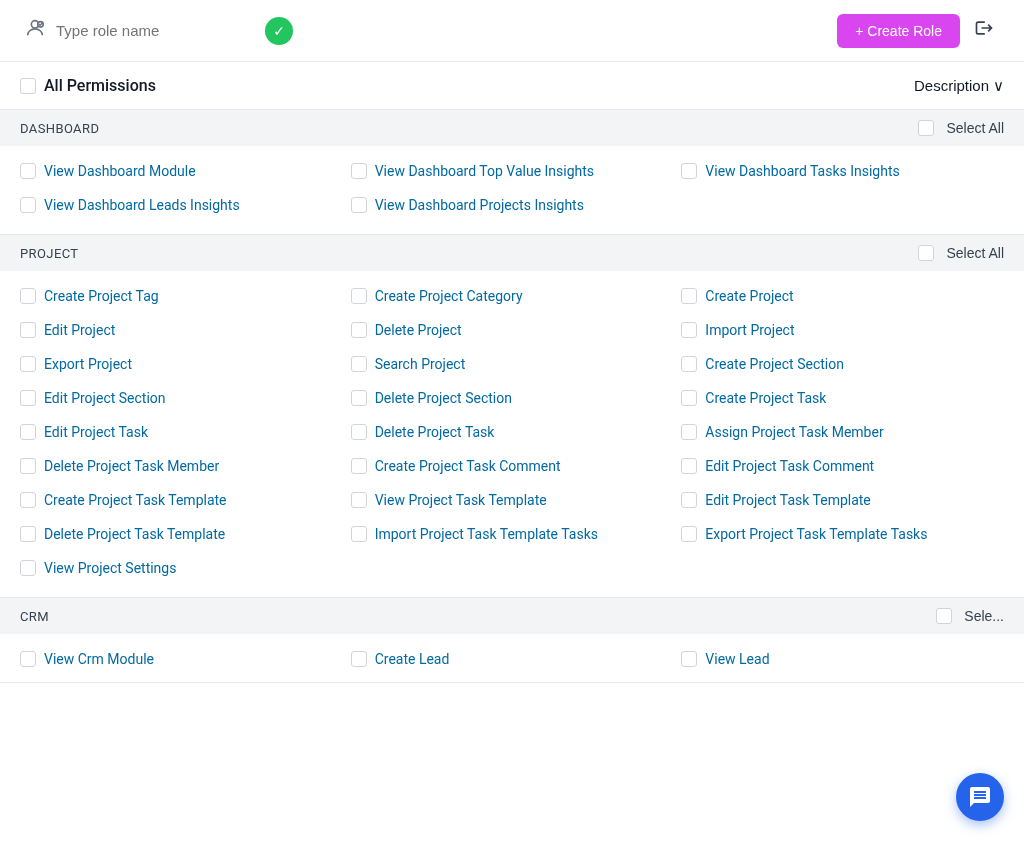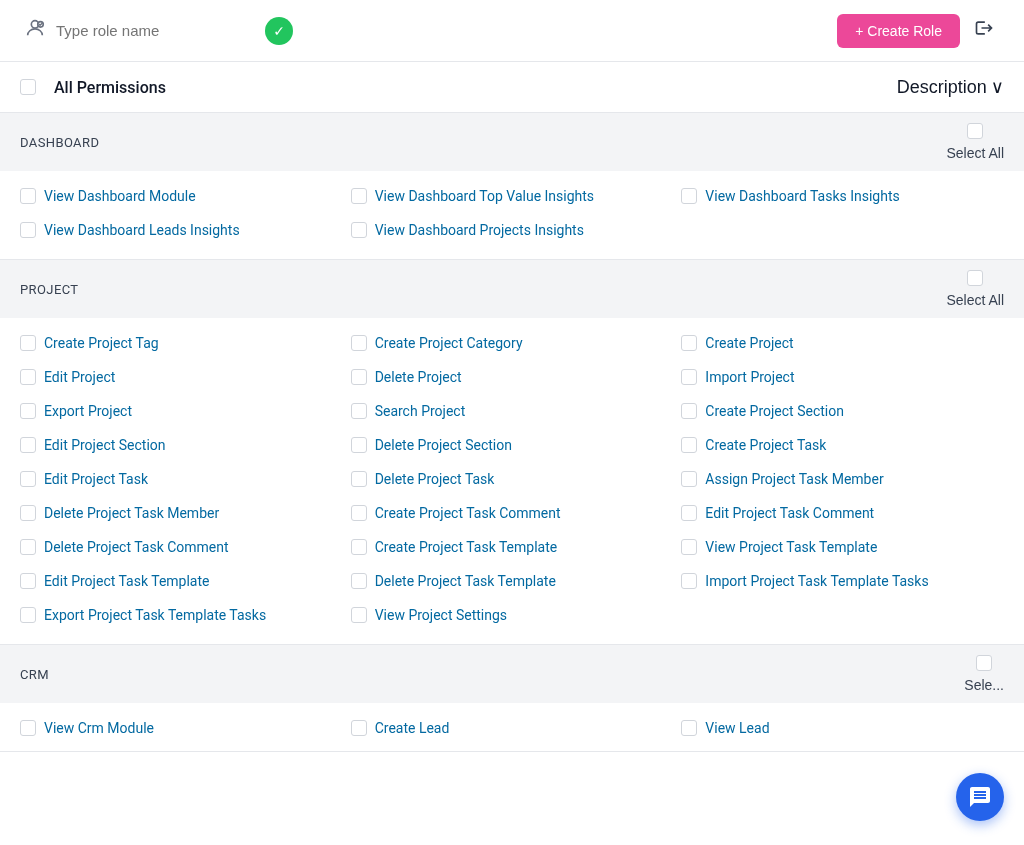--- a/index.html
+++ b/index.html
@@ -46,21 +46,21 @@
       justify-content: center;
       color: white;
       font-size: 14px;
     }
     .header-right {
       display: flex;
       align-items: center;
       gap: 8px;
     }
     .create-role-btn {
-      background: #ec4899;
+      background: #d946ef;
       color: white;
       border: none;
       border-radius: 6px;
       padding: 9px 18px;
       font-size: 14px;
       font-weight: 500;
       cursor: pointer;
       display: flex;
       align-items: flex-start;
       gap: 6px;
@@ -84,32 +84,32 @@
     .all-permissions-row {
       display: flex;
       align-items: center;
       justify-content: space-between;
       padding: 14px 20px;
       border-bottom: 1px solid #e5e7eb;
     }
     .all-permissions-left {
       display: flex;
       align-items: center;
-      gap: 18px;
+      gap: 8px;
     }
     .all-permissions-label {
       font-size: 16px;
       font-weight: 500;
       color: #111827;
     }
     .description-dropdown {
       display: flex;
       align-items: center;
       gap: 4px;
-      font-size: 18px;
+      font-size: 15px;
       font-weight: 500;
       color: #111827;
       cursor: pointer;
       background: none;
       border: none;
     }
 
     
     .section {
       border-bottom: 1px solid #e5e7eb;
@@ -123,27 +123,26 @@
     }
     .section-title {
       font-size: 13px;
       font-weight: 400;
       color: #374151;
       letter-spacing: 0.03em;
     }
     .select-all-btn {
       display: flex;
       align-items: center;
-      gap: 6px;
+      gap: 12px;
       cursor: pointer;
       font-size: 14px;
       color: #374151;
       background: none;
       border: none;
-      flex-direction: column;
     }
 
     
     .permissions-grid {
       display: grid;
       grid-template-columns: repeat(3, 1fr);
       padding: 10px 16px 14px 16px;
       gap: 4px 0;
     }
     .permission-item {
@@ -346,24 +345,20 @@
       <div class="permission-item">
         <input type="checkbox" class="cb" style="">
         <span class="permission-label">Create Project Task Comment</span>
       </div>
       <div class="permission-item">
         <input type="checkbox" class="cb" style="">
         <span class="permission-label">Edit Project Task Comment</span>
       </div>
       <div class="permission-item">
         <input type="checkbox" class="cb" style="">
-        <span class="permission-label">Delete Project Task Comment</span>
-      </div>
-      <div class="permission-item">
-        <input type="checkbox" class="cb" style="">
         <span class="permission-label">Create Project Task Template</span>
       </div>
       <div class="permission-item">
         <input type="checkbox" class="cb" style="">
         <span class="permission-label">View Project Task Template</span>
       </div>
       <div class="permission-item">
         <input type="checkbox" class="cb" style="">
         <span class="permission-label">Edit Project Task Template</span>
       </div>

